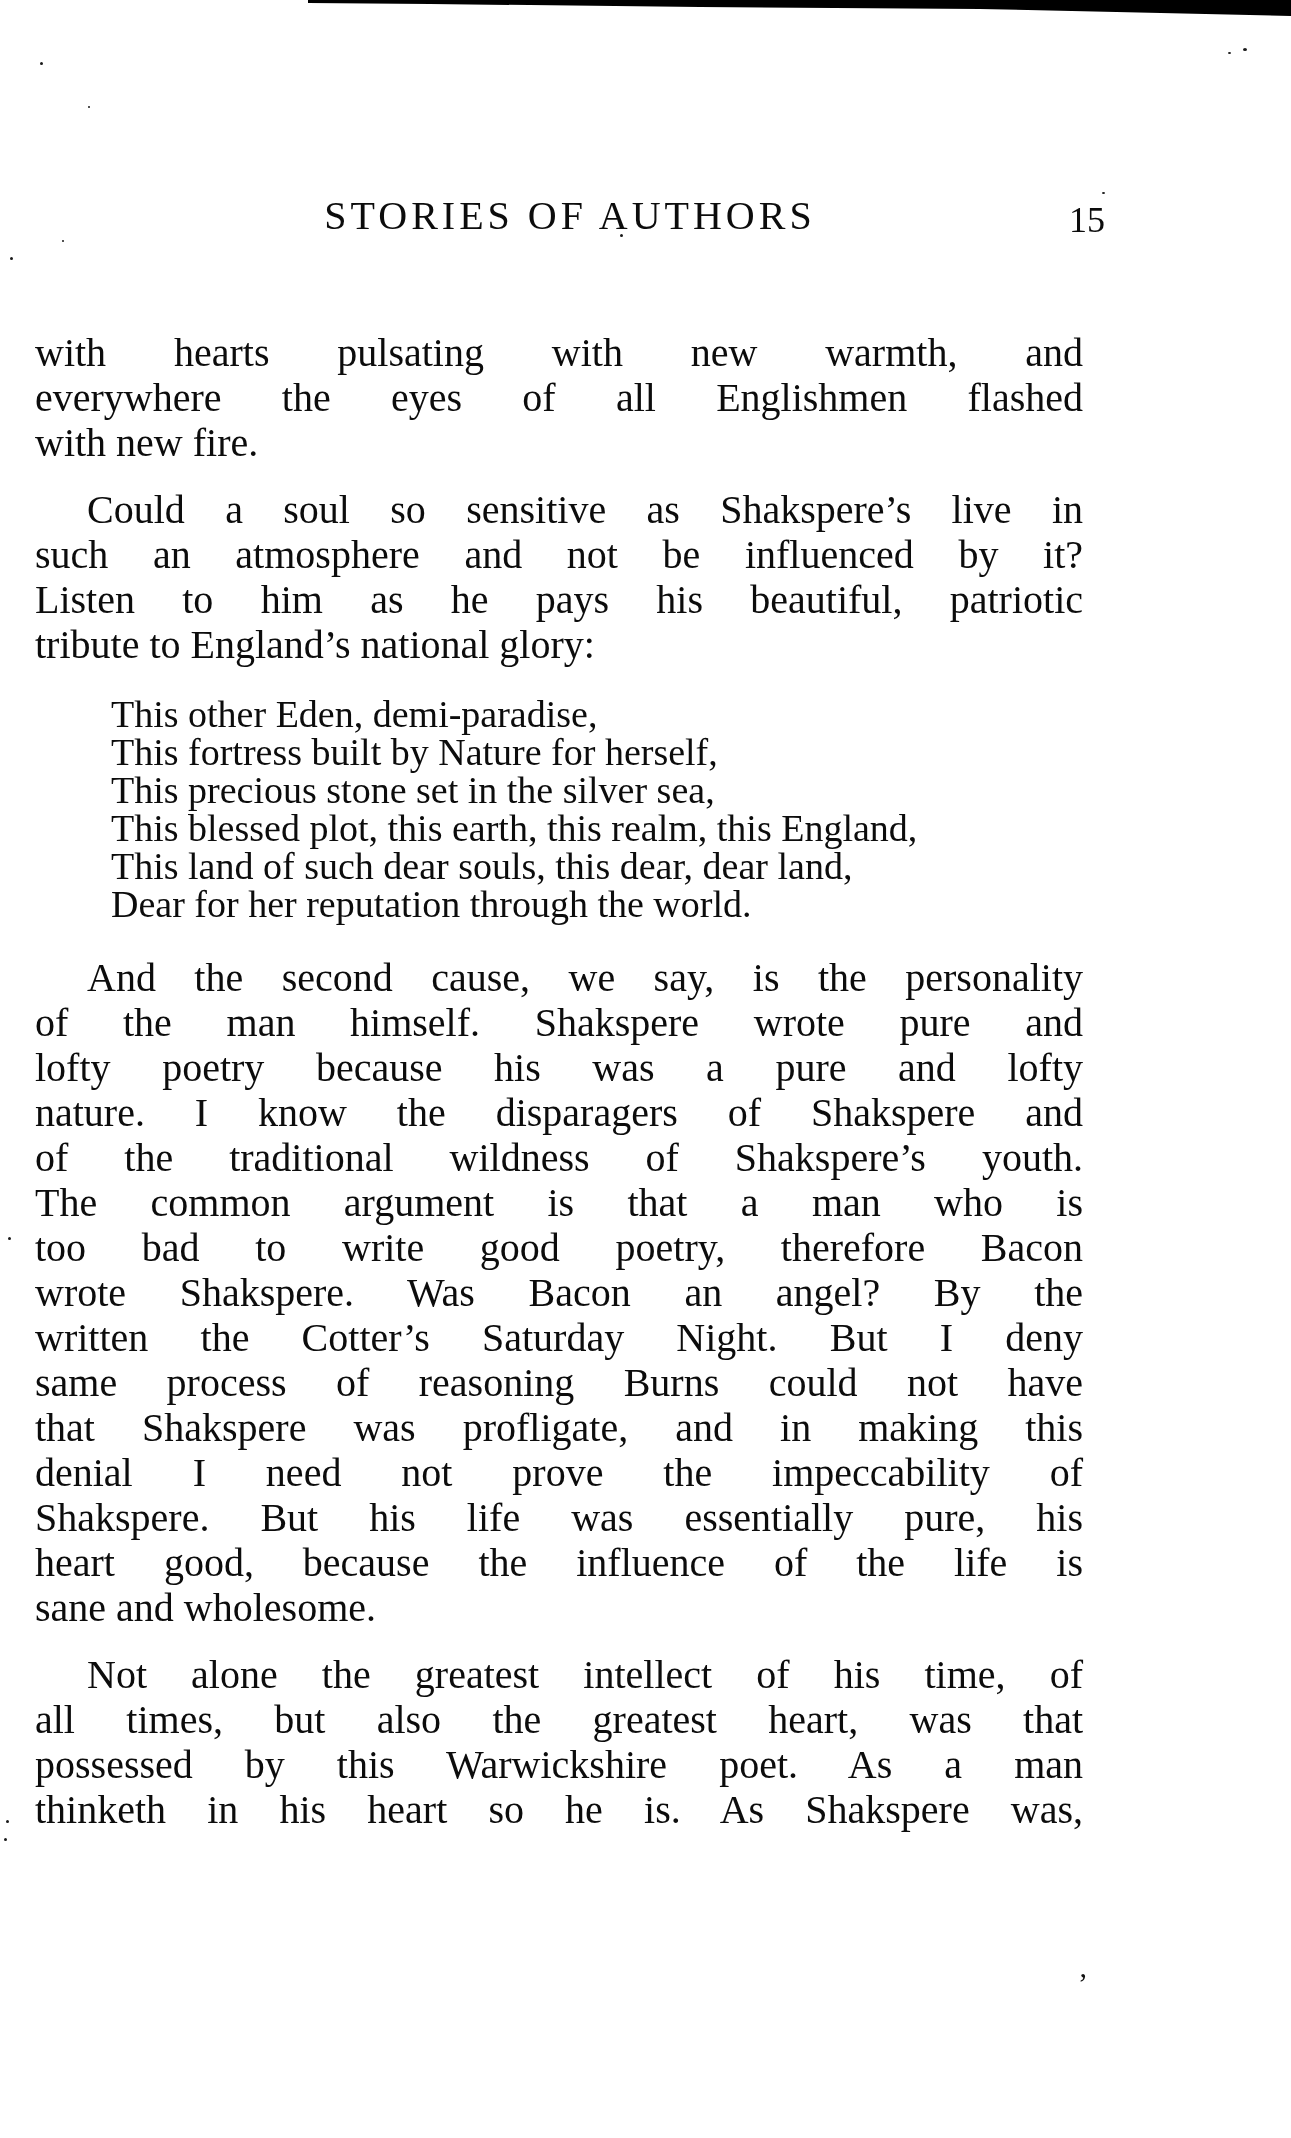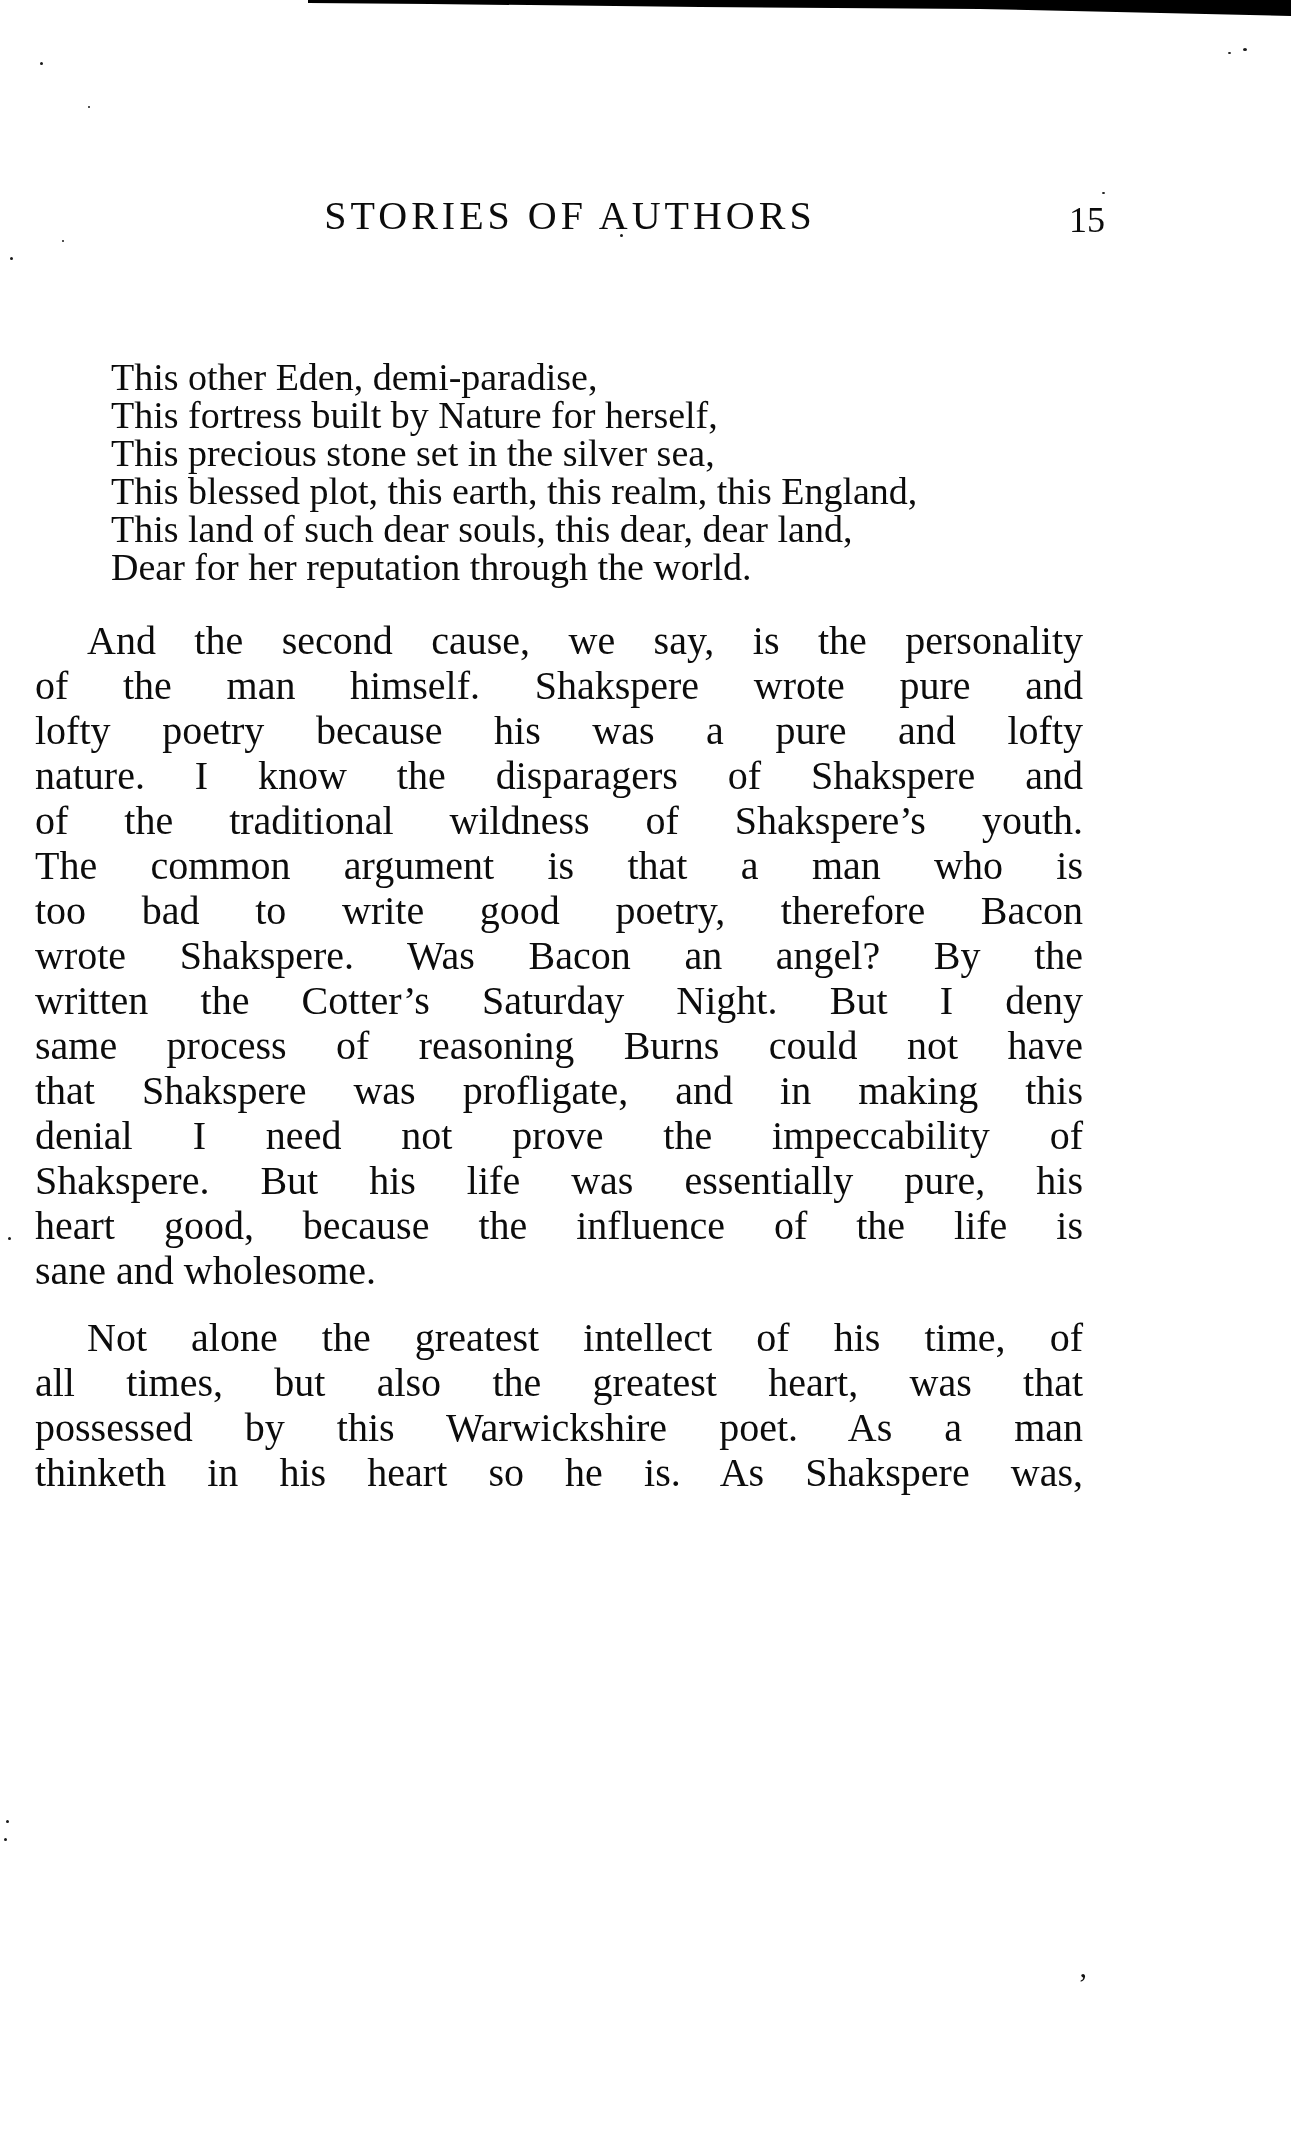--- a/index.html
+++ b/index.html
@@ -107,20 +107,31 @@
   <div class="speck" style="left:6px;    top:1820px;width:3px; height:3px;"></div>
   <div class="speck" style="left:4px;    top:1838px;width:3px; height:3px;"></div>
   <span class="comma-mark" style="left:1078px; top:1968px;">’</span>
 
   <div class="running-head">
     <span class="title">STORIES OF AUTHORS</span>
     <span class="page-number">15</span>
   </div>
 
   <div class="page-body">
+      <div class="para body">
+        <div class="line">with hearts pulsating with new warmth, and</div>
+        <div class="line">everywhere the eyes of all Englishmen flashed</div>
+        <div class="line no-stretch">with new fire.</div>
+      </div>
+      <div class="para body">
+        <div class="line indent">Could a soul so sensitive as Shakspere’s live in</div>
+        <div class="line">such an atmosphere and not be influenced by it?</div>
+        <div class="line">Listen to him as he pays his beautiful, patriotic</div>
+        <div class="line no-stretch">tribute to England’s national glory:</div>
+      </div>
       <div class="para verse">
         <div class="line">This other Eden, demi-paradise,</div>
         <div class="line">This fortress built by Nature for herself,</div>
         <div class="line">This precious stone set in the silver sea,</div>
         <div class="line">This blessed plot, this earth, this realm, this England,</div>
         <div class="line">This land of such dear souls, this dear, dear land,</div>
         <div class="line">Dear for her reputation through the world.</div>
       </div>
       <div class="para body">
         <div class="line indent">And the second cause, we say, is the personality</div>

